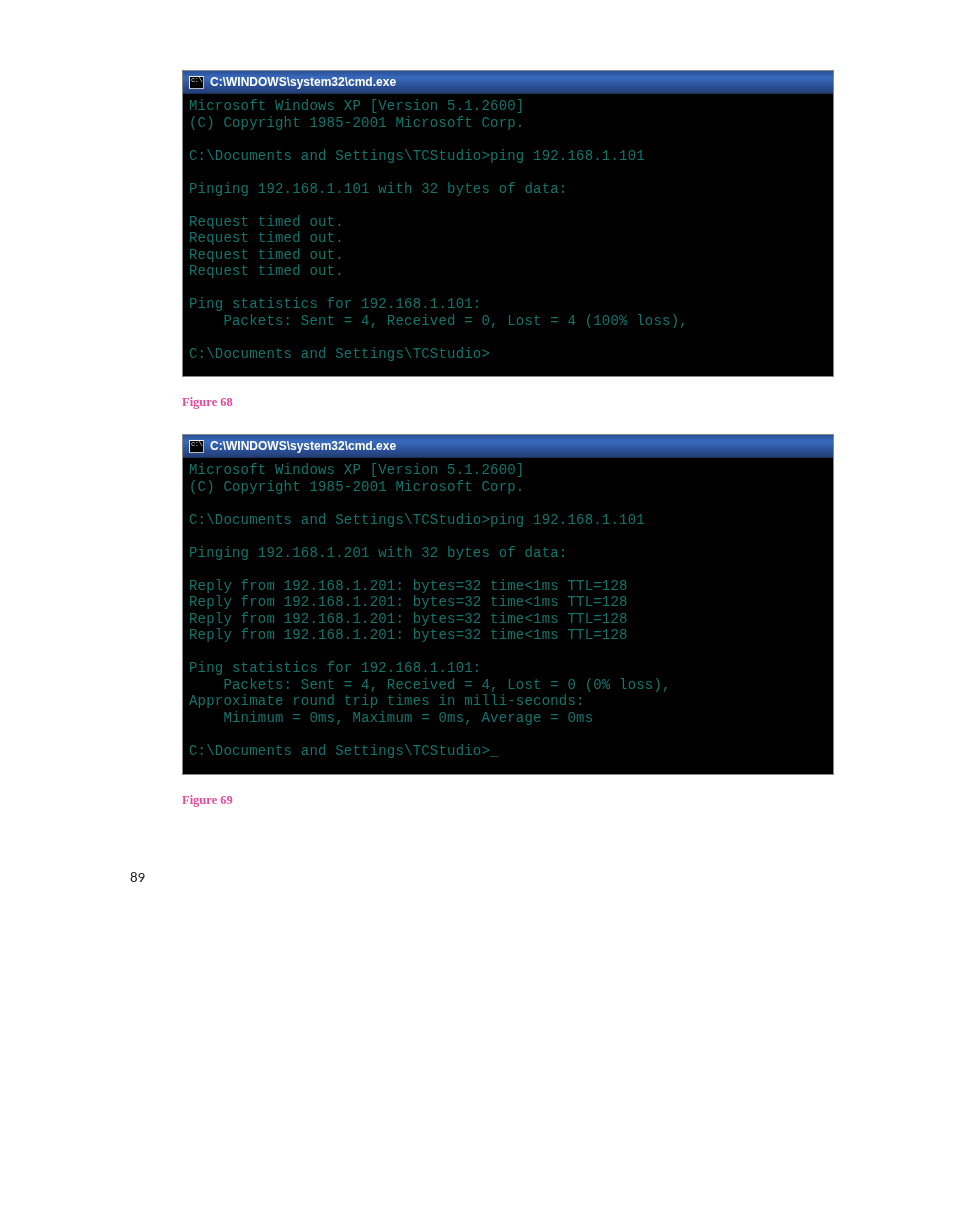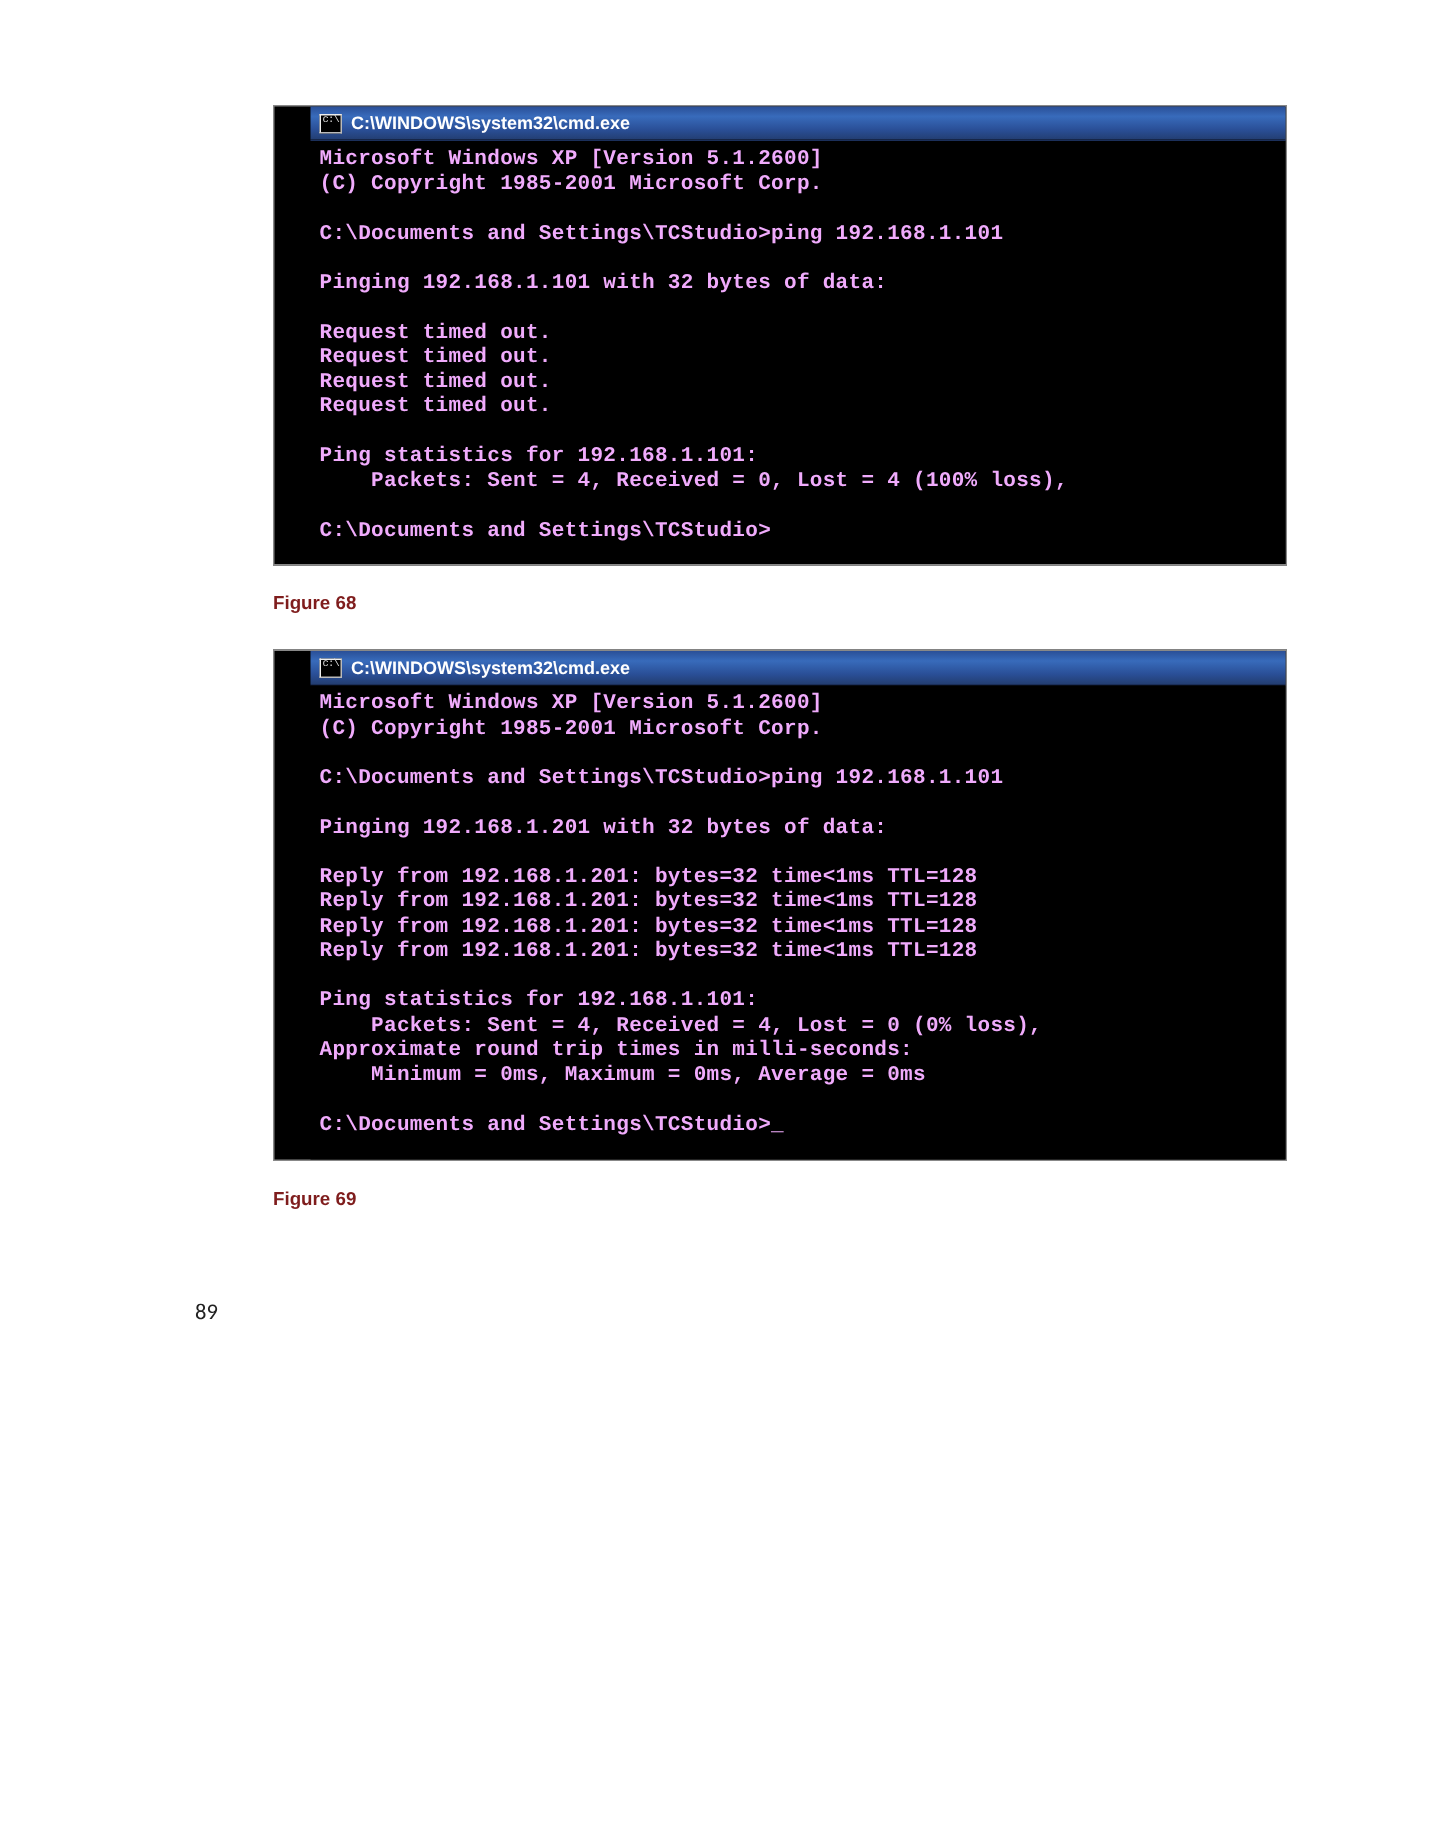--- a/index.html
+++ b/index.html
@@ -35,21 +35,20 @@
     flex: 1;
   }
   .bullet-text .italic {
     font-style: italic;
   }
   .cmd-window {
     margin: 0 0 18px 52px;
     width: 650px;
     border: 1px solid #888;
     background: #000;
-    padding-left: 24px;
   }
   .cmd-titlebar {
     height: 22px;
     display: flex;
     align-items: center;
     padding: 0 6px;
     font-family: Tahoma, Arial, sans-serif;
     font-size: 12px;
     font-weight: bold;
     color: #fff;
@@ -73,36 +72,36 @@
     top: -1px;
     left: 1px;
     font-size: 7px;
     color: #ddd;
     font-family: "Courier New", monospace;
     font-weight: normal;
     letter-spacing: -0.5px;
   }
   .cmd-body {
     background: #000;
-    color: #f0abfc;
+    color: #0f766e;
     font-family: "Lucida Console", "Courier New", monospace;
     font-size: 14px;
-    font-weight: bold;
+    font-weight: normal;
     line-height: 1.18;
     padding: 4px 6px 14px 6px;
     white-space: pre;
     overflow: hidden;
     letter-spacing: 0.2px;
   }
   .figure-caption {
     margin: 6px 0 24px 52px;
     font-size: 12.5px;
     font-weight: bold;
-    color: #7f1d1d;
-    font-family: Liberation Sans, sans-serif;
+    color: #ec4899;
+    font-family: Liberation Serif, serif;
   }
   .page-number {
     text-align: left;
     font-size: 15px;
     margin-top: 60px;
     color: #222;
   }
 </style>
 </head>
 <body>

